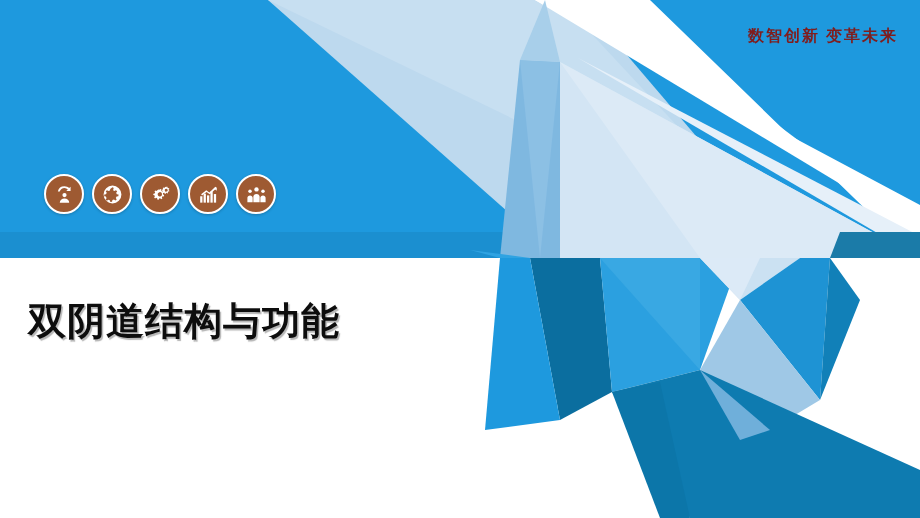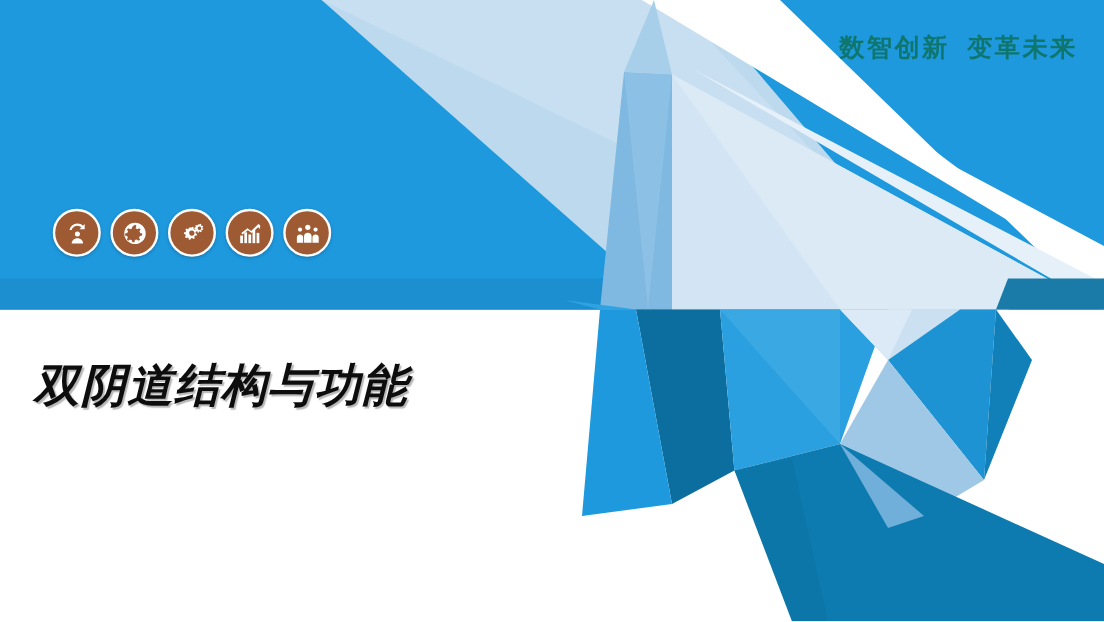--- a/index.html
+++ b/index.html
@@ -22,25 +22,25 @@
     left: 0;
     top: 0;
     width: 920px;
     height: 518px;
   }
   
   .tagline {
     position: absolute;
     right: 22px;
     top: 26px;
-    font-family: Liberation Mono, monospace;
-    font-size: 21px;
+    font-family: Liberation Serif, serif;
+    font-size: 16px;
     font-weight: 600;
     letter-spacing: 2px;
-    color: #0f766e;
+    color: #7f1d1d;
     white-space: nowrap;
     z-index: 40;
   }
   
   .icon-strip {
     position: absolute;
     left: 44px;
     top: 174px;
     display: flex;
     gap: 8px;
@@ -70,21 +70,20 @@
     left: 28px;
     top: 296px;
     font-family: "DejaVu Sans", "Liberation Sans", sans-serif;
     font-size: 38px;
     font-weight: bold;
     color: #0d0d0d;
     letter-spacing: 1px;
     white-space: nowrap;
     text-shadow: 1.5px 1.5px 1px rgba(120,120,120,0.55);
     z-index: 40;
-    font-style: italic;
   }
 </style>
 </head>
 <body>
 
 <div id="slide">
 
   <svg id="art" viewBox="0 0 920 518" preserveAspectRatio="none" xmlns="http://www.w3.org/2000/svg">
 
     <rect x="0" y="0" width="920" height="518" fill="#ffffff"></rect>

